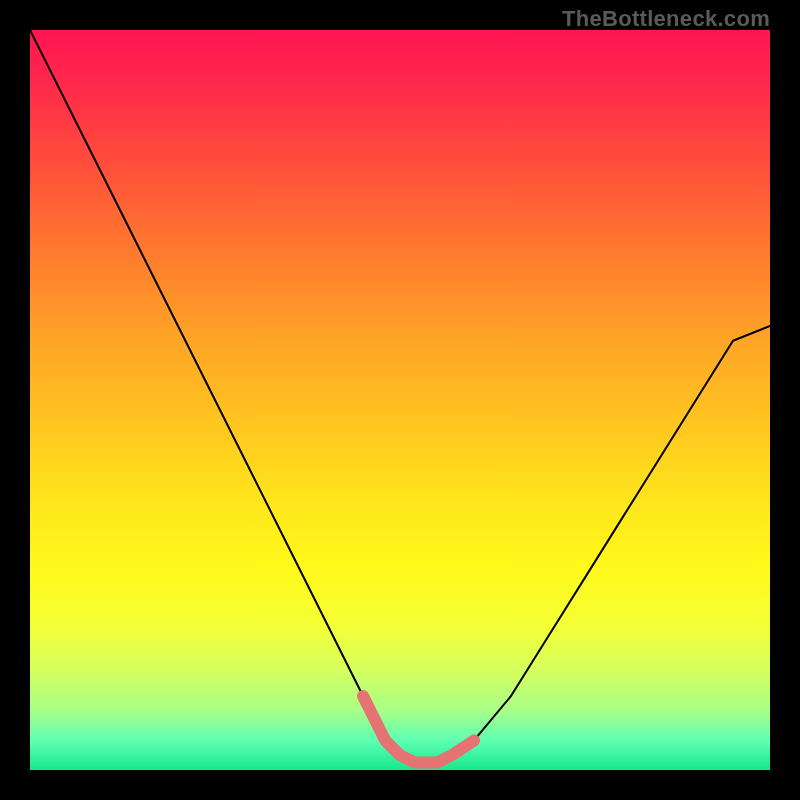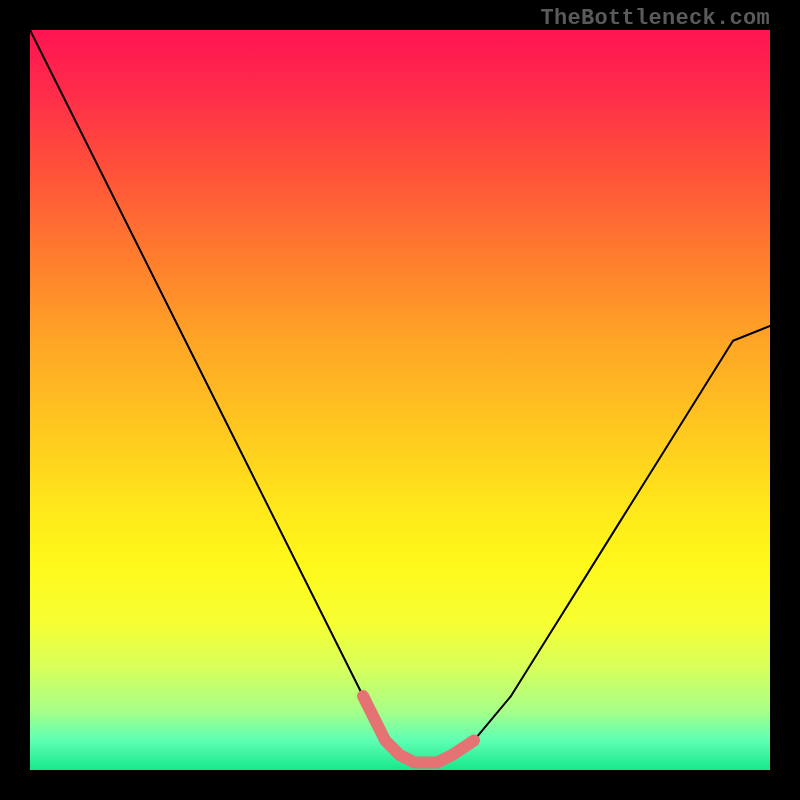--- a/index.html
+++ b/index.html
@@ -28,21 +28,21 @@
       #f6ff32 80%,
       #d9ff5a 86%,
       #a8ff88 92%,
       #5effb3 96%,
       #17e88b 100%);
   }
   .attribution {
     position: absolute;
     top: 6px;
     right: 30px;
-    font-family: Liberation Mono, monospace;
+    font-family: Liberation Sans, sans-serif;
     font-size: 22px;
     font-weight: bold;
     color: #5a5a5a;
     letter-spacing: 0.3px;
   }
   svg.curves {
     position: absolute;
     left: 0; top: 0;
     width: 740px; height: 740px;
   }

